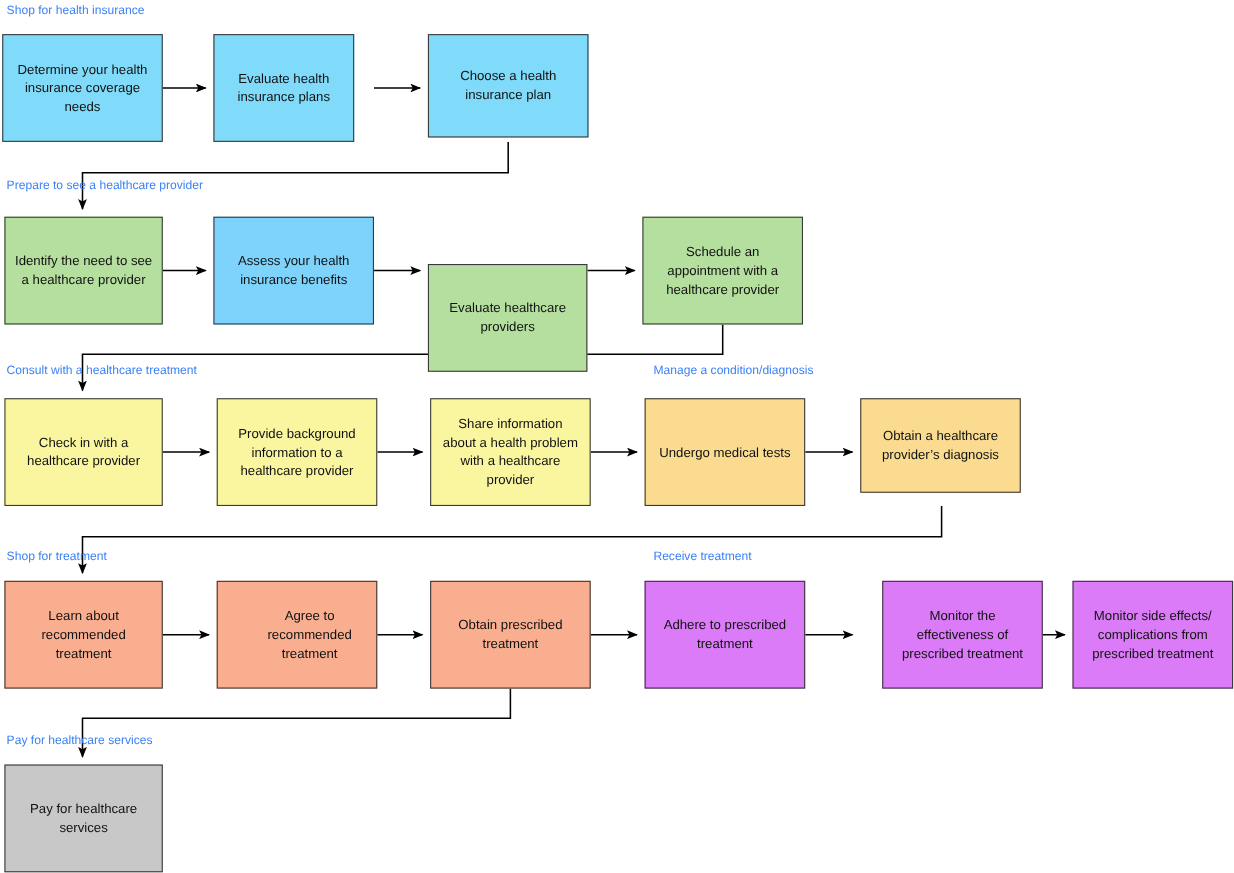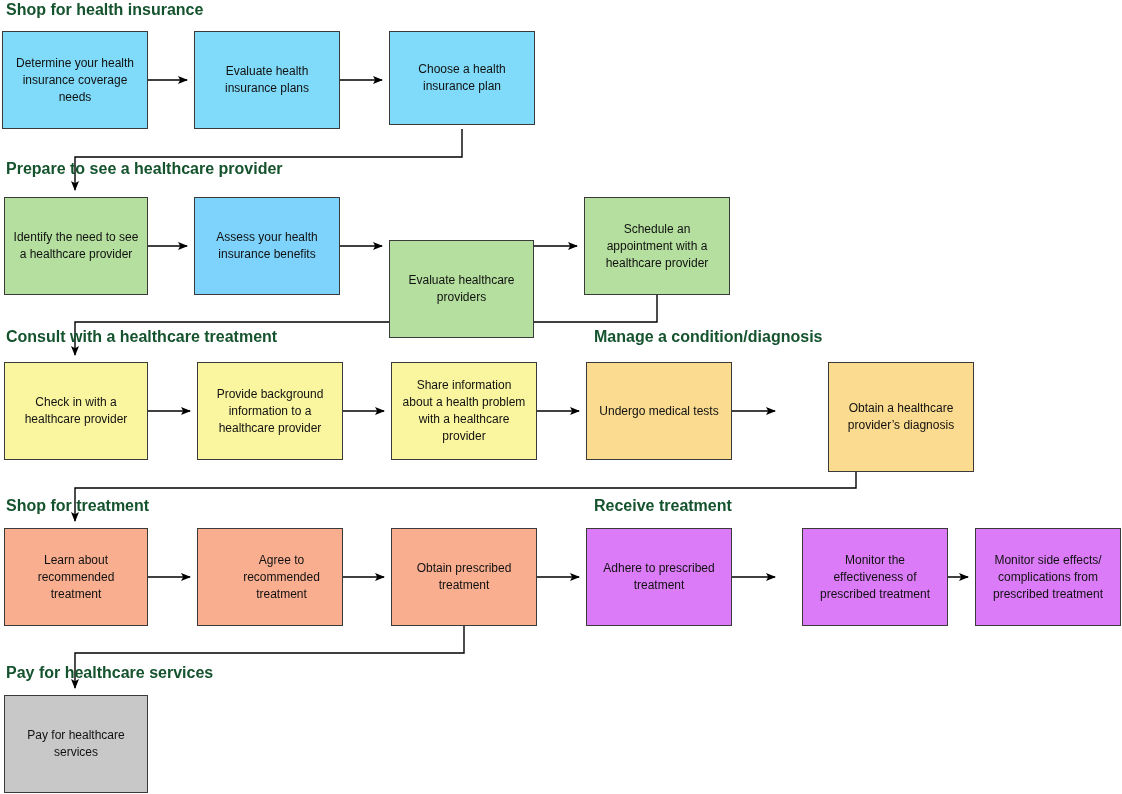--- a/index.html
+++ b/index.html
@@ -13,23 +13,23 @@
   }
   #canvas {
     position: relative;
     width: 1122px;
     height: 794px;
     overflow: hidden;
     background: #ffffff;
   }
   .section-label {
     position: absolute;
-    font-size: 16px;
-    font-weight: bold;
-    color: #14532d;
+    font-size: 11px;
+    font-weight: normal;
+    color: #3b82f6;
     white-space: nowrap;
     line-height: 14px;
     letter-spacing: 0px;
   }
   .node {
     position: absolute;
     box-sizing: border-box;
     border: 1px solid #3a3a3a;
     display: flex;
     align-items: center;
@@ -92,21 +92,21 @@
       <div class="section-label" style="left: 6px; top: 330px;">Consult with a healthcare treatment</div>
       <div class="section-label" style="left: 594px; top: 330px;">Manage a condition/diagnosis</div>
       <div class="section-label" style="left: 6px; top: 499px;">Shop for treatment</div>
       <div class="section-label" style="left: 594px; top: 499px;">Receive treatment</div>
       <div class="section-label" style="left: 6px; top: 666px;">Pay for healthcare services</div>
     </div>
   <div id="nodes-layer">
       <div class="node" style="left: 2px; top: 31px; width: 146px; height: 98px; background: rgb(127, 219, 249); border-color: rgb(58, 58, 58);">
         <span class="node-label">Determine your health insurance coverage needs</span>
       </div>
-      <div class="node" style="left: 194px; top: 31px; width: 146px; height: 98px; background: rgb(127, 219, 249); border-color: rgb(58, 58, 58);">
+      <div class="node" style="left: 194px; top: 31px; width: 128px; height: 98px; background: rgb(127, 219, 249); border-color: rgb(58, 58, 58);">
         <span class="node-label">Evaluate health insurance plans</span>
       </div>
       <div class="node" style="left: 389px; top: 31px; width: 146px; height: 94px; background: rgb(127, 219, 249); border-color: rgb(58, 58, 58);">
         <span class="node-label">Choose a health insurance plan</span>
       </div>
       <div class="node" style="left: 4px; top: 197px; width: 144px; height: 98px; background: rgb(181, 223, 158); border-color: rgb(58, 58, 58);">
         <span class="node-label">Identify the need to see a healthcare provider</span>
       </div>
       <div class="node" style="left: 194px; top: 197px; width: 146px; height: 98px; background: #7dd3fc; border-color: rgb(58, 58, 58);">
         <span class="node-label">Assess your health insurance benefits</span>
@@ -122,21 +122,21 @@
       </div>
       <div class="node" style="left: 197px; top: 362px; width: 146px; height: 98px; background: rgb(250, 246, 160); border-color: rgb(58, 58, 58);">
         <span class="node-label">Provide background information to a healthcare provider</span>
       </div>
       <div class="node" style="left: 391px; top: 362px; width: 146px; height: 98px; background: rgb(250, 246, 160); border-color: rgb(58, 58, 58);">
         <span class="node-label">Share information about a health problem with a healthcare provider</span>
       </div>
       <div class="node" style="left: 586px; top: 362px; width: 146px; height: 98px; background: rgb(250, 219, 144); border-color: rgb(58, 58, 58);">
         <span class="node-label">Undergo medical tests</span>
       </div>
-      <div class="node" style="left: 782px; top: 362px; width: 146px; height: 110px; background: rgb(250, 219, 144); border-color: rgb(58, 58, 58); margin-left: 46px;">
+      <div class="node" style="left: 782px; top: 362px; width: 146px; height: 86px; background: rgb(250, 219, 144); border-color: rgb(58, 58, 58);">
         <span class="node-label">Obtain a healthcare provider’s diagnosis</span>
       </div>
       <div class="node" style="left: 4px; top: 528px; width: 144px; height: 98px; background: rgb(249, 174, 144); border-color: rgb(58, 58, 58);">
         <span class="node-label">Learn about recommended treatment</span>
       </div>
       <div class="node" style="left: 197px; top: 528px; width: 146px; height: 98px; background: rgb(249, 174, 144); border-color: rgb(58, 58, 58); padding-left: 31px;">
         <span class="node-label">Agree to recommended treatment</span>
       </div>
       <div class="node" style="left: 391px; top: 528px; width: 146px; height: 98px; background: rgb(249, 174, 144); border-color: rgb(58, 58, 58);">
         <span class="node-label">Obtain prescribed treatment</span>

